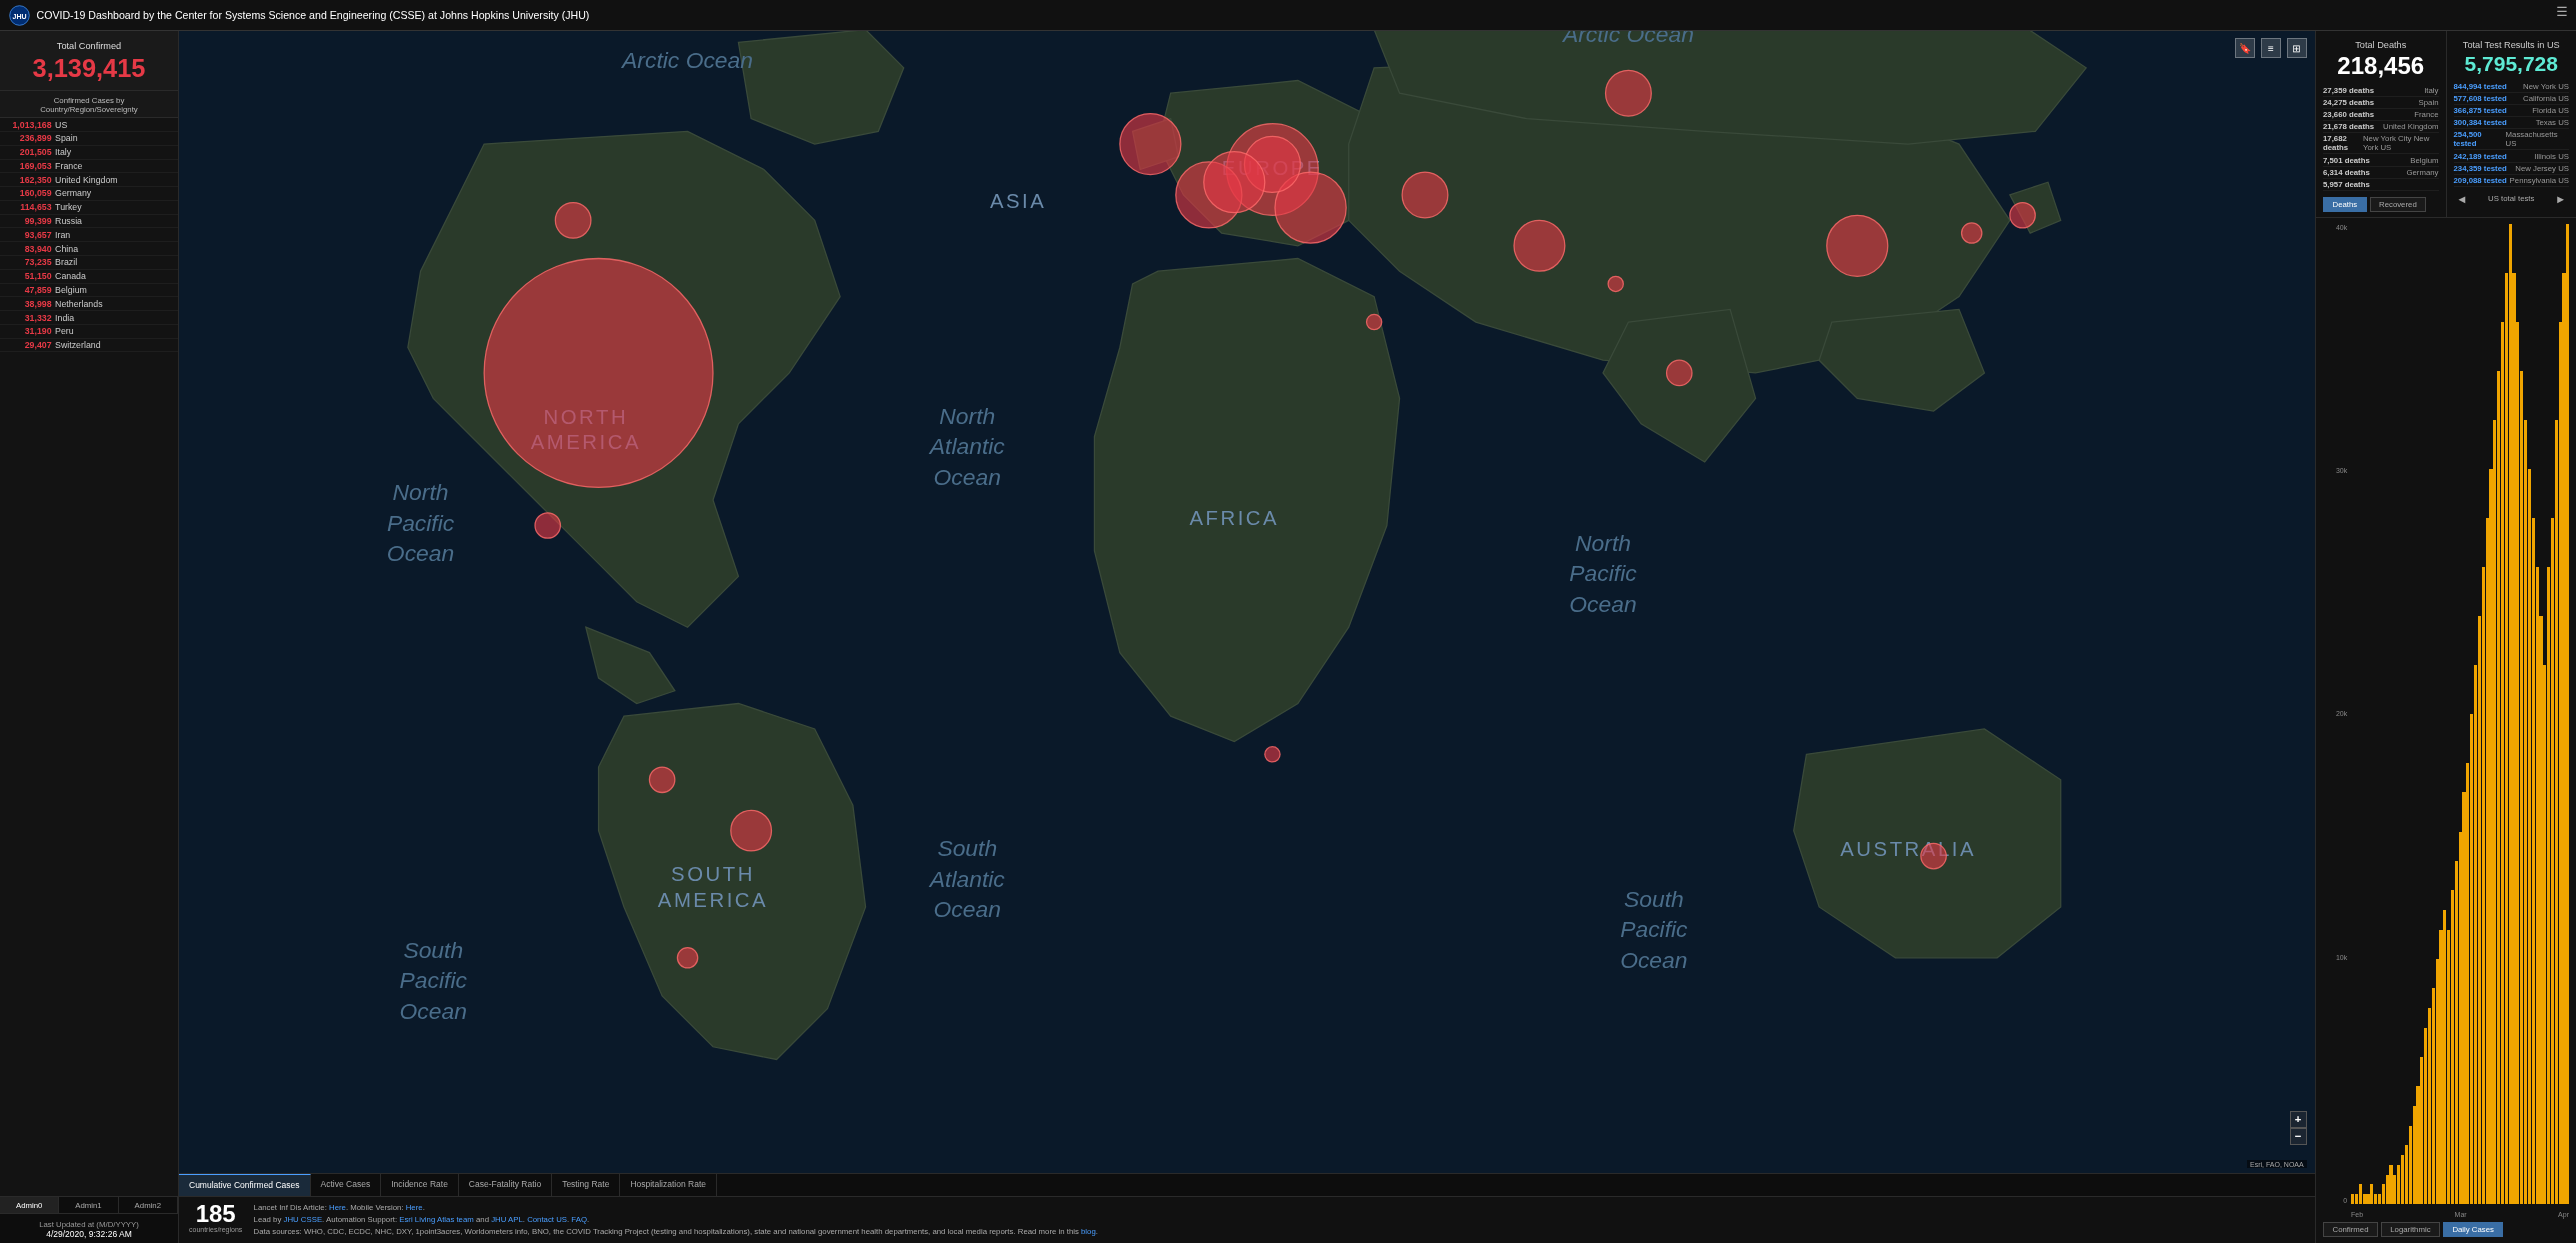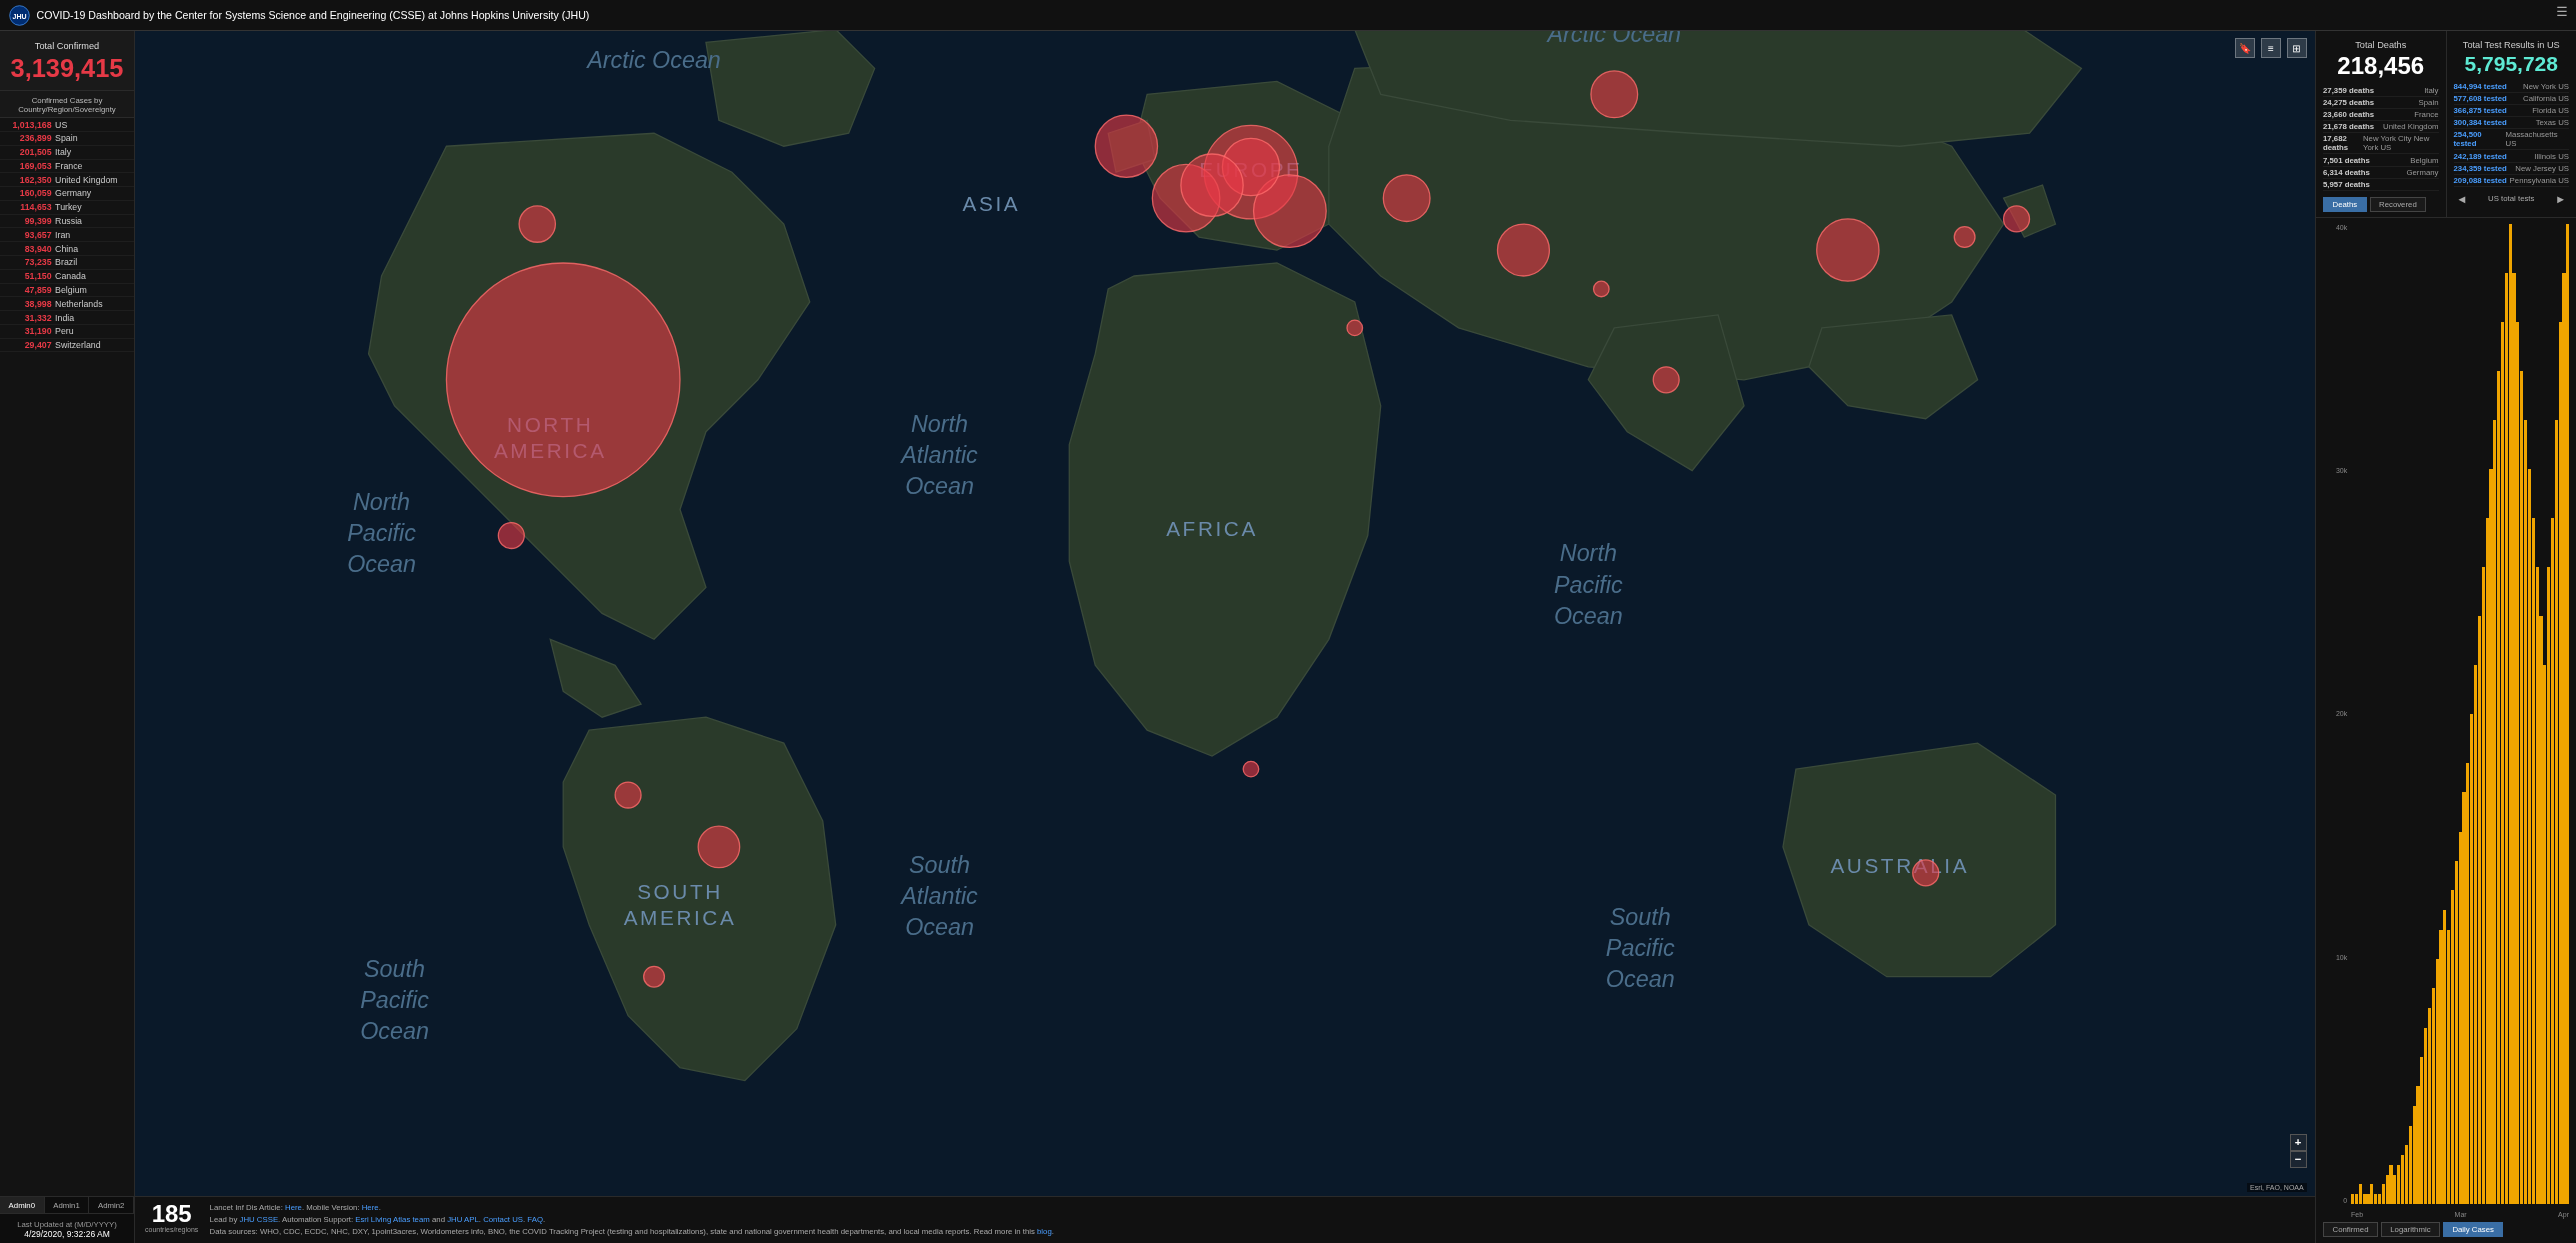--- a/index.html
+++ b/index.html
@@ -46,21 +46,21 @@
 
     
     .main {
       display: flex;
       flex: 1;
       overflow: hidden;
     }
 
     
     .sidebar {
-      width: 135px;
+      width: 179px;
       background: #111;
       display: flex;
       flex-direction: column;
       flex-shrink: 0;
       border-right: 0.7px solid #2a2a2a;
     }
     .total-confirmed-box {
       background: #1a1a1a;
       padding: 10px 7px 7px;
       text-align: center;
@@ -646,20 +646,28 @@
 
       
       <div class="map-zoom-btns">
         <button class="map-zoom-btn">+</button>
         <button class="map-zoom-btn">−</button>
       </div>
 
       <div class="map-attribution">Esri, FAO, NOAA</div>
     </div>
 
+    <div class="map-tabs" id="map-tabs-container">
+        <div class="map-tab active">Cumulative Confirmed Cases</div>
+        <div class="map-tab">Active Cases</div>
+        <div class="map-tab">Incidence Rate</div>
+        <div class="map-tab">Case-Fatality Ratio</div>
+        <div class="map-tab">Testing Rate</div>
+        <div class="map-tab">Hospitalization Rate</div>
+      </div>
 
     <div class="map-bottom-bar">
       <div class="countries-count-box">
         <div class="countries-count-num">185</div>
         <div class="countries-count-label">countries/regions</div>
       </div>
       <div class="map-info-text">
         <span>Lancet Inf Dis Article: </span><a class="link-style">Here</a><span>. Mobile Version: </span><a class="link-style">Here</a><span>.</span><br>
         <span>Lead by </span><a class="link-style">JHU CSSE</a><span>. Automation Support: </span><a class="link-style">Esri Living Atlas team</a><span> and </span><a class="link-style">JHU APL</a>. <a class="link-style">Contact US</a>. <a class="link-style">FAQ</a>.<br>
         <span>Data sources: WHO, CDC, ECDC, NHC, DXY, 1point3acres, Worldometers info, BNO, the COVID Tracking Project (testing and hospitalizations), state and national government health departments, and local media reports.  Read more in this </span><a class="link-style">blog</a>.

